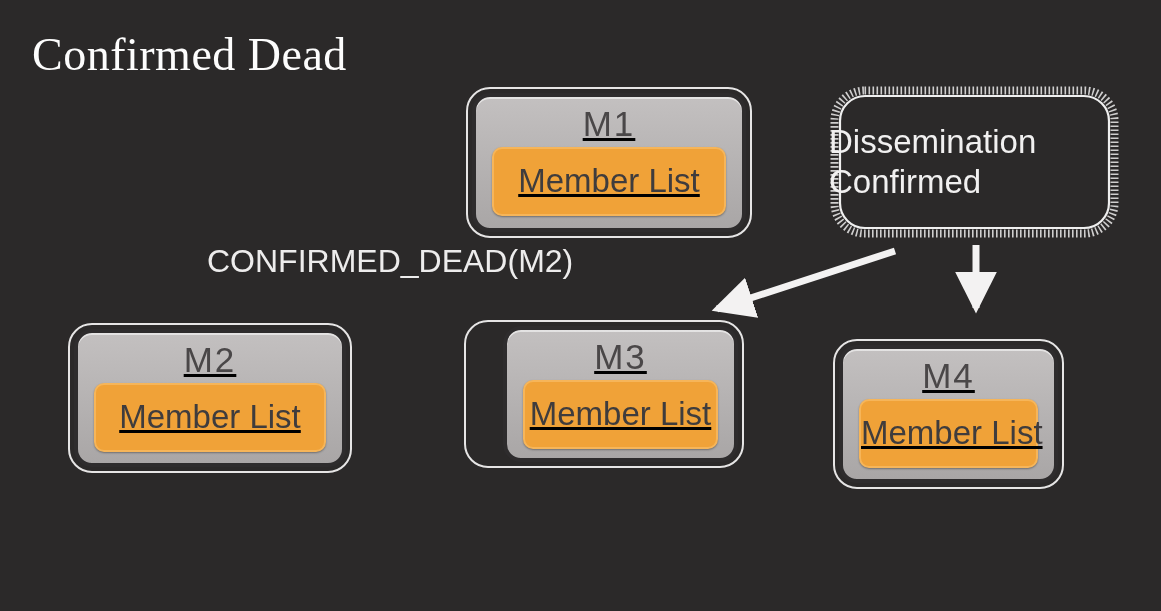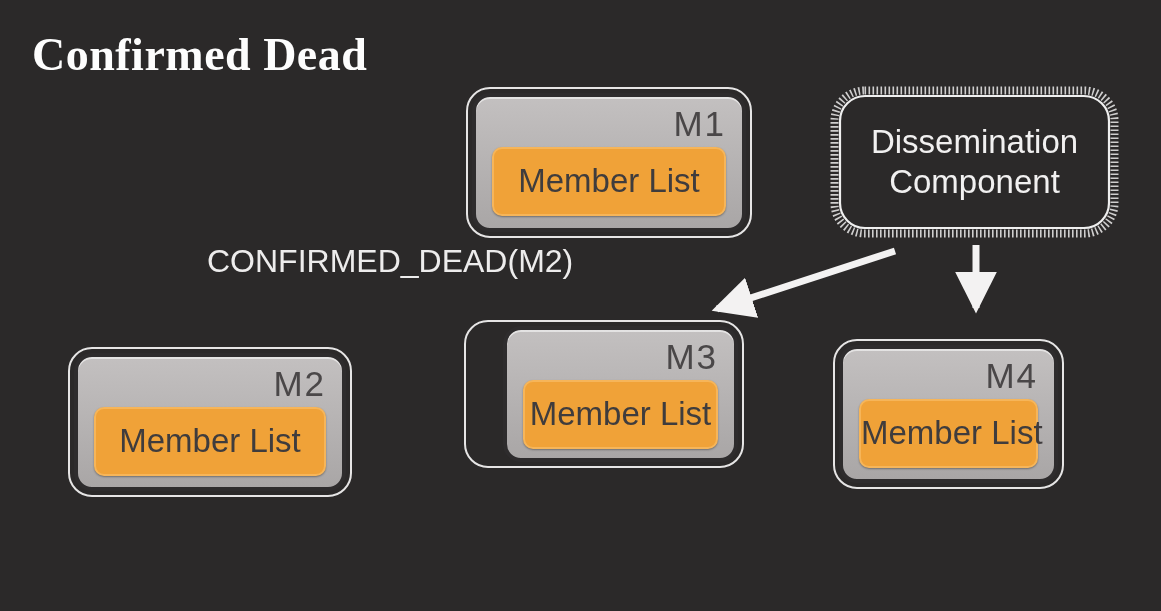--- a/index.html
+++ b/index.html
@@ -15,21 +15,21 @@
     position: relative;
     width: 1161px;
     height: 611px;
     background: #2B2929;
   }
   .slide-title {
     position: absolute;
     left: 32px;
     top: 28px;
     font-family: "Liberation Serif", serif;
-    font-weight: bold;
+    font-weight: normal;
     font-size: 46px;
     color: #FDFDFD;
     letter-spacing: 0.5px;
     white-space: nowrap;
   }
   
   .node {
     position: absolute;
     box-sizing: border-box;
     border: 2px solid #E6E5E5;
@@ -40,23 +40,24 @@
   .node-inner {
     box-sizing: border-box;
     width: 100%;
     height: 100%;
     background: linear-gradient(#C3C0C0, #A9A6A6);
     border: 4px solid #2E2C2D;
     border-radius: 18px;
     box-shadow: inset 0 2px 0 rgba(255,255,255,0.55);
     display: flex;
     flex-direction: column;
-    align-items: flex-end;
+    align-items: center;
     justify-content: space-between;
     padding: 4px 16px 13px 16px;
+    text-decoration: underline;
   }
   .node-label {
     font-size: 35px;
     color: #4A4748;
     letter-spacing: 2px;
     line-height: 1.3;
   }
   .member-list {
     box-sizing: border-box;
     width: 100%;
@@ -64,41 +65,41 @@
     border: 2px solid #F6B559;
     border-radius: 10px;
     box-shadow: 0 1px 2px rgba(0,0,0,0.35);
     color: #3F3C3D;
     font-size: 33px;
     text-align: center;
     padding: 13px 0 14px 0;
     white-space: nowrap;
   }
   .node-m1 { left: 466px; top: 87px;  width: 286px; height: 151px; }
-  .node-m2 { left: 68px;  top: 323px; width: 284px; height: 150px; margin-top: 24px; }
+  .node-m2 { left: 68px;  top: 323px; width: 284px; height: 150px; }
   .node-m3 { left: 464px; top: 320px; width: 280px; height: 148px; padding-left: 37px; }
   .node-m4 { left: 833px; top: 339px; width: 231px; height: 150px; }
   
   .dissemination {
     position: absolute;
     left: 829px;
     top: 85px;
     width: 291px;
     height: 154px;
   }
   .dissemination svg.hatch-border {
     position: absolute;
     left: 0; top: 0;
   }
   .dissemination .dissem-text {
     position: absolute;
     left: 0; top: 0; right: 0; bottom: 0;
     display: flex;
     flex-direction: column;
-    align-items: center;
+    align-items: flex-start;
     justify-content: center;
     color: #F1F0F0;
     font-size: 33px;
     line-height: 1.2;
     text-align: center;
   }
   
   .message-label {
     position: absolute;
     left: 207px;
@@ -131,21 +132,21 @@
     </div>
   </div>
 
   <div class="dissemination">
     <svg class="hatch-border" width="291" height="154" viewBox="0 0 291 154">
       <rect x="5.5" y="5.5" width="280" height="143" rx="30" fill="none" stroke="#CFCECE" stroke-width="8" stroke-dasharray="1.6,2.4"></rect>
       <rect x="11" y="11" width="269" height="132" rx="25" fill="none" stroke="#EFEFEF" stroke-width="2.2"></rect>
     </svg>
     <div class="dissem-text">
       <span>Dissemination</span>
-      <span>Component</span>
+      <span>Confirmed</span>
     </div>
   </div>
 
   <div class="message-label">CONFIRMED_DEAD(M2)</div>
 
   <svg class="arrows-overlay" width="1161" height="611" viewBox="0 0 1161 611">
     <defs>
       <marker id="arrowhead" markerWidth="7" markerHeight="7" refX="5.2" refY="3" orient="auto">
         <path d="M0,0 L6,3 L0,6 Z" fill="#F3F2F2"></path>
       </marker>

